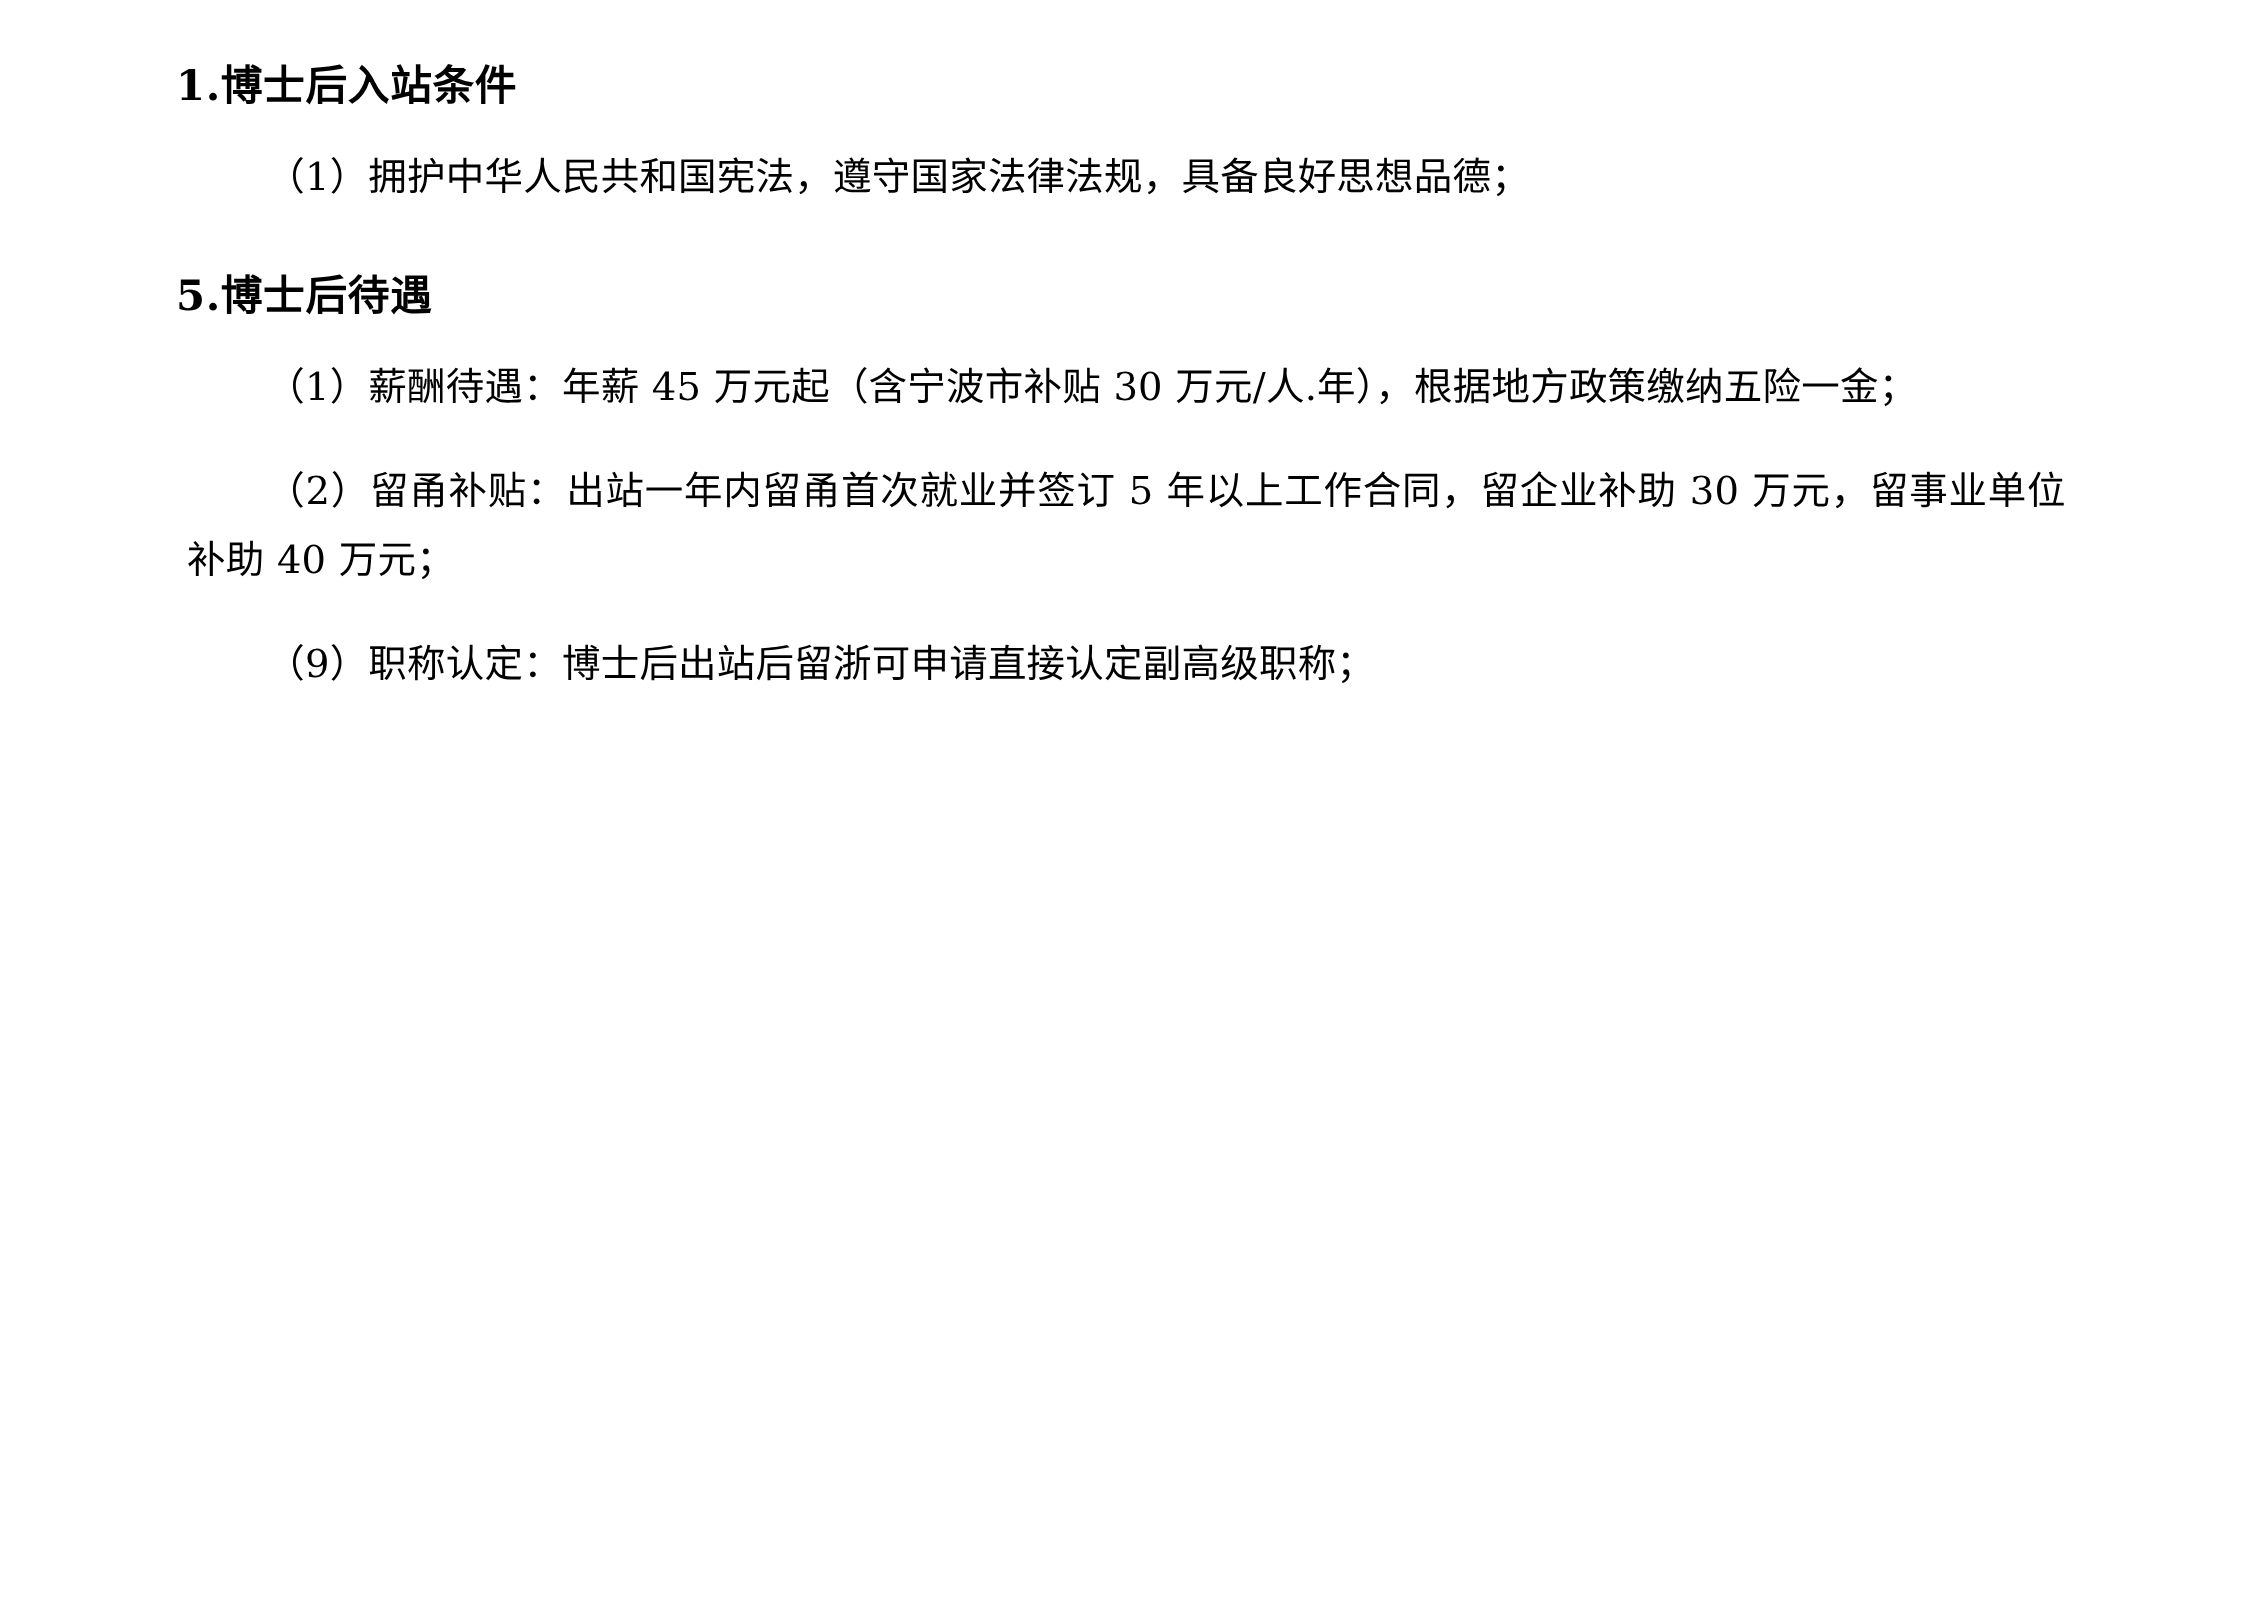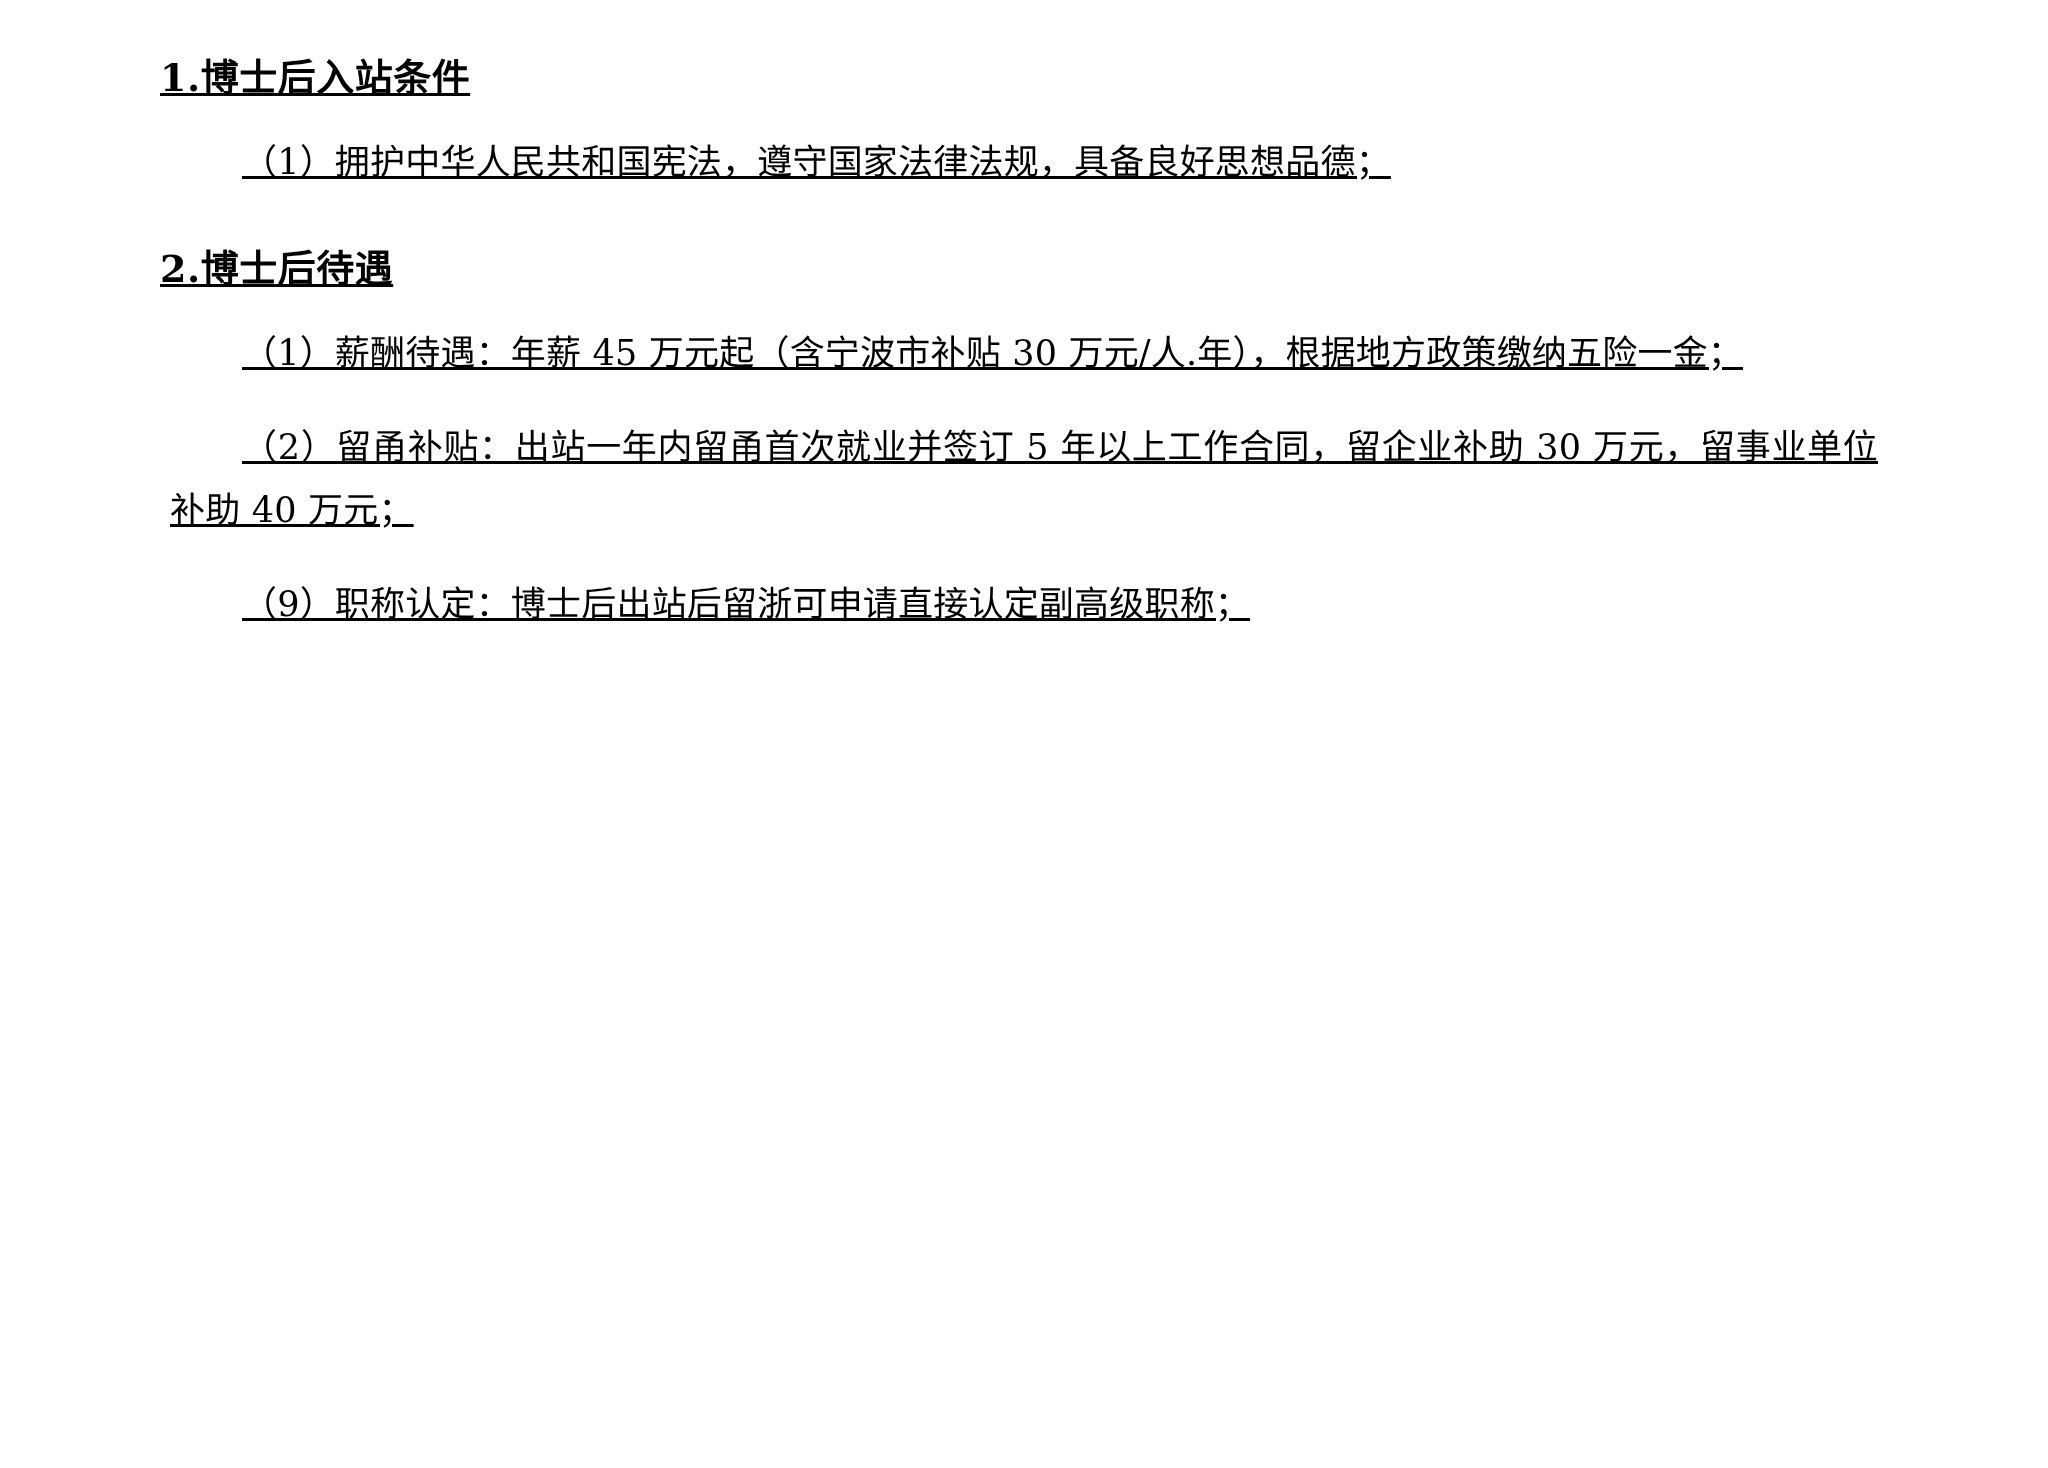--- a/index.html
+++ b/index.html
@@ -13,21 +13,20 @@
     font-family: "DejaVu Serif", "Liberation Serif", serif;
     color: #000000;
     -webkit-font-smoothing: antialiased;
   }
   .page {
     box-sizing: border-box;
     width: 2048px;
     min-height: 1468px;
     padding: 50px 170px 40px 160px;
     background: #ffffff;
-    text-decoration: underline;
   }
   .doc-section {
     margin-bottom: 6px;
   }
   .section-heading {
     font-family: "DejaVu Serif", "Liberation Serif", serif;
     font-weight: bold;
     font-size: 38px;
     line-height: 1.45;
     letter-spacing: 0.5px;
@@ -55,19 +54,19 @@
 <body>
 
 <div class="page">
 
   <section class="doc-section">
     <h2 class="section-heading">1.博士后入站条件</h2>
     <p class="para">（1）拥护中华人民共和国宪法，遵守国家法律法规，具备良好思想品德；</p>
   </section>
 
   <section class="doc-section">
-    <h2 class="section-heading second">2.博士后待遇</h2>
+    <h2 class="section-heading second">5.博士后待遇</h2>
     <p class="para">（1）薪酬待遇：年薪 45 万元起（含宁波市补贴 30 万元/人.年），根据地方政策缴纳五险一金；</p>
     <p class="para">（2）留甬补贴：出站一年内留甬首次就业并签订 5 年以上工作合同，留企业补助 30 万元，留事业单位补助 40 万元；</p>
     <p class="para">（9）职称认定：博士后出站后留浙可申请直接认定副高级职称；</p>
   </section>
 
 </div>
 
 </body></html>

